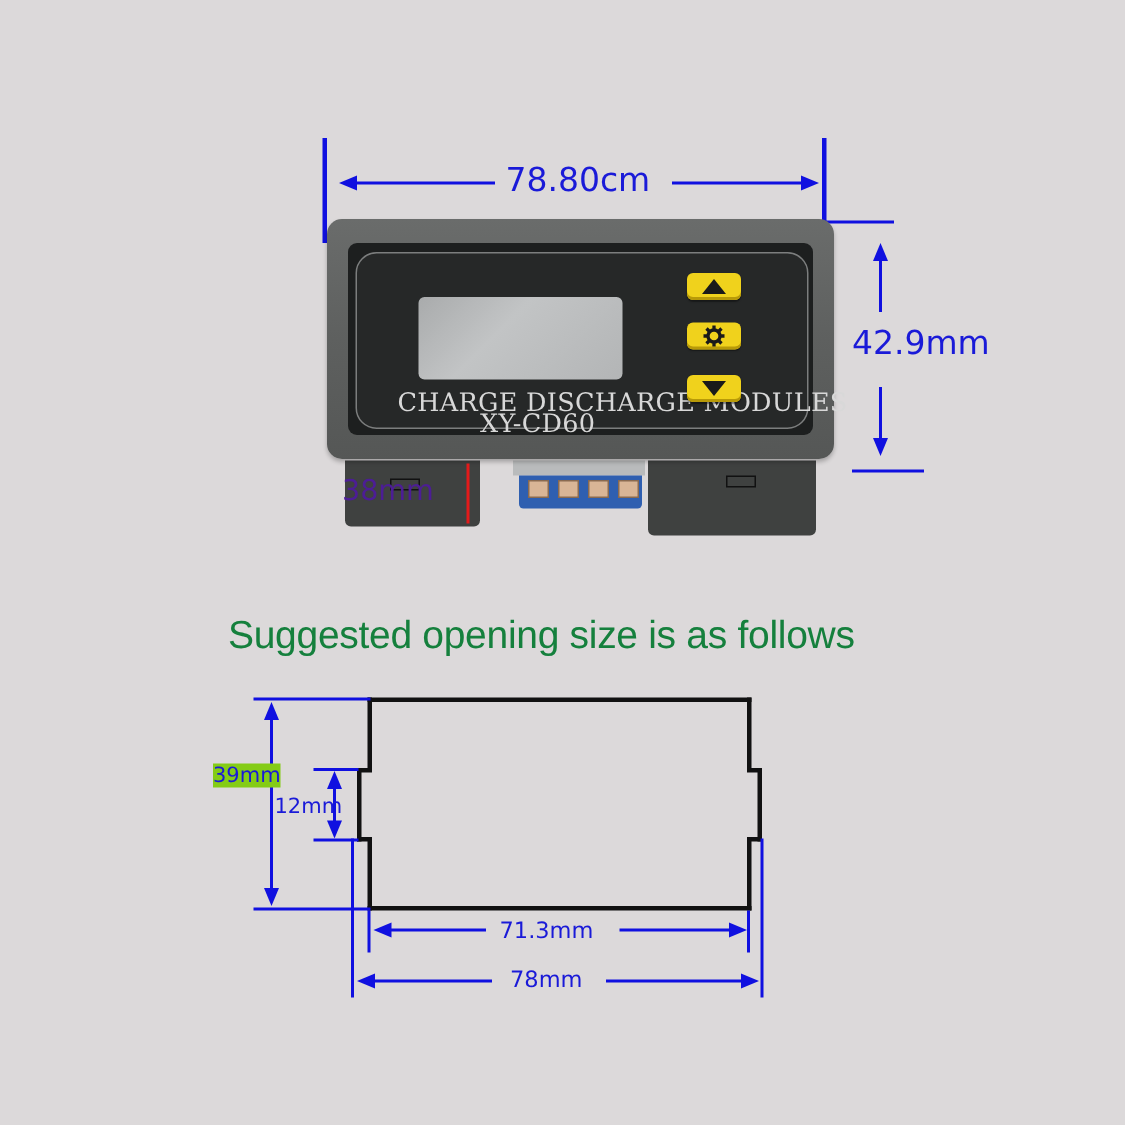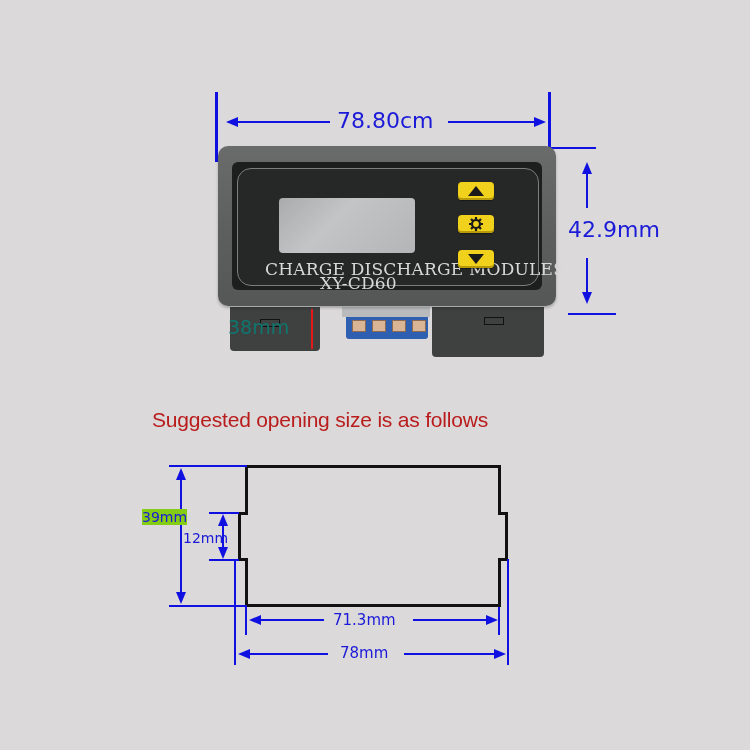--- a/index.html
+++ b/index.html
@@ -58,25 +58,25 @@
   .terminal-block {
     position:absolute; left:346px; top:317px; width:82px; height:22px; background:#2f5fb0;
     border-radius:0 0 3px 3px;
   }
   .screw {
     position:absolute; top:320px; width:12px; height:10px; background:#d9b596;
     border:1px solid #8a6a50;
   }
   .slot { position:absolute; width:18px; height:6px; border:1.5px solid #111; }
 
-  .red-label { position:absolute; color:#0f766e; font-size:19px; white-space:nowrap; }
+  .red-label { position:absolute; color:#4c1d95; font-size:19px; white-space:nowrap; }
   .rline { position:absolute; background:#e41a1a; }
 
   .heading {
-    position:absolute; left:152px; top:408px; color:#b91c1c; font-size:21px;
+    position:absolute; left:152px; top:408px; color:#15803d; font-size:26px;
     font-family:"Liberation Sans", sans-serif; white-space:nowrap; letter-spacing:-0.2px;
   }
   .cut { position:absolute; background:#111; }
   .arrow-l { position:absolute; width:0; height:0; border-top:5px solid transparent; border-bottom:5px solid transparent; border-right:12px solid #1010e0; }
   .arrow-r { position:absolute; width:0; height:0; border-top:5px solid transparent; border-bottom:5px solid transparent; border-left:12px solid #1010e0; }
   .arrow-u { position:absolute; width:0; height:0; border-left:5px solid transparent; border-right:5px solid transparent; border-bottom:12px solid #1010e0; }
   .arrow-d { position:absolute; width:0; height:0; border-left:5px solid transparent; border-right:5px solid transparent; border-top:12px solid #1010e0; }
 </style>
 </head>
 <body>

